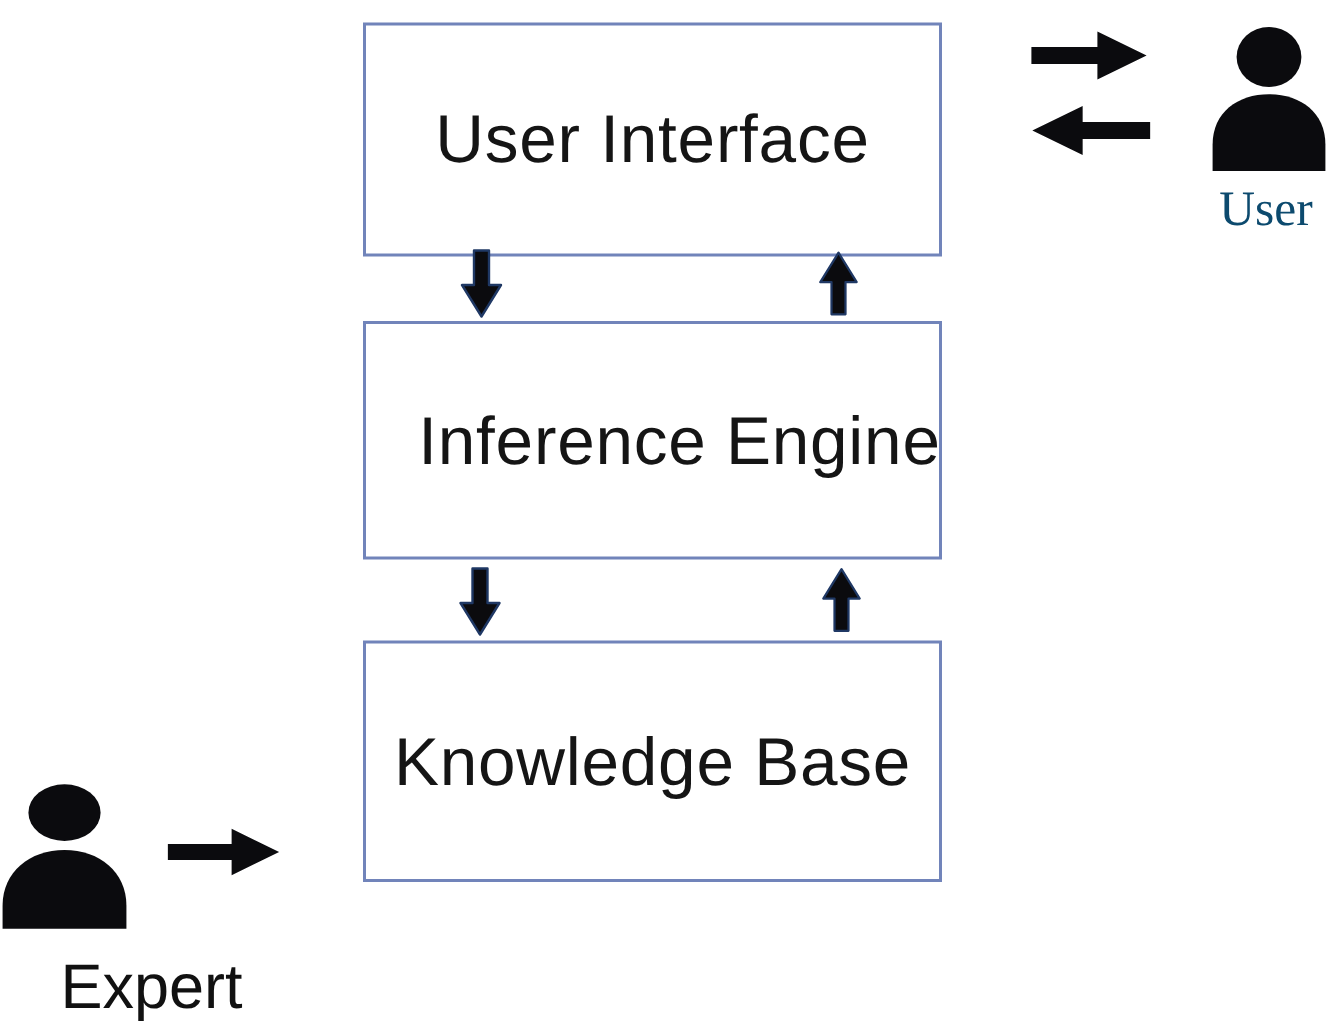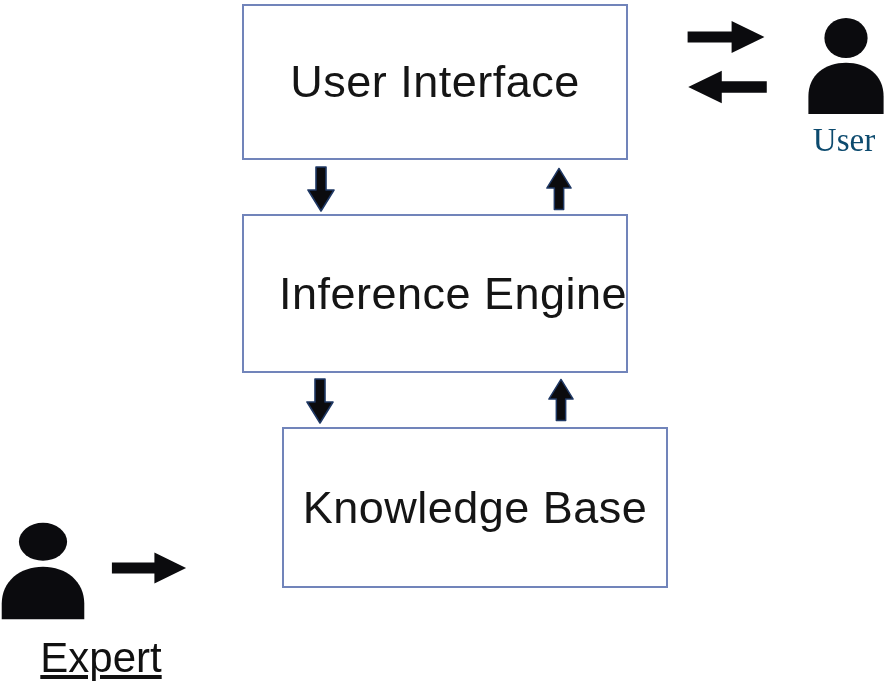--- a/index.html
+++ b/index.html
@@ -22,23 +22,23 @@
     display: flex;
     align-items: center;
     justify-content: center;
   }
   .box-label {
     font-size: 45px;
     color: #151515;
     letter-spacing: 0.5px;
     white-space: nowrap;
   }
-  .box-ui { top: 4px;   height: 156px; }
+  .box-ui { top: 15px;   height: 156px; }
   .box-ie { top: 214px; height: 159px; padding-left: 36px; }
-  .box-kb { top: 427px; height: 161px; margin-left: 40px; }
+  .box-kb { top: 427px; height: 161px; }
 
   .abs { position: absolute; }
 
   .actor-label-user {
     position: absolute;
     left: 802px;
     top: 122px;
     width: 84px;
     text-align: center;
     font-family: "Liberation Serif", serif;
@@ -46,21 +46,20 @@
     color: #0c4a6e;
   }
   .actor-label-expert {
     position: absolute;
     left: 26px;
     top: 634px;
     width: 150px;
     text-align: center;
     font-size: 42px;
     color: #111111;
-    text-decoration: underline;
   }
   svg { display: block; }
 </style>
 </head>
 <body>
 
 <div class="canvas">
 
   <div class="box box-ui">
     <span class="box-label">User Interface</span>

